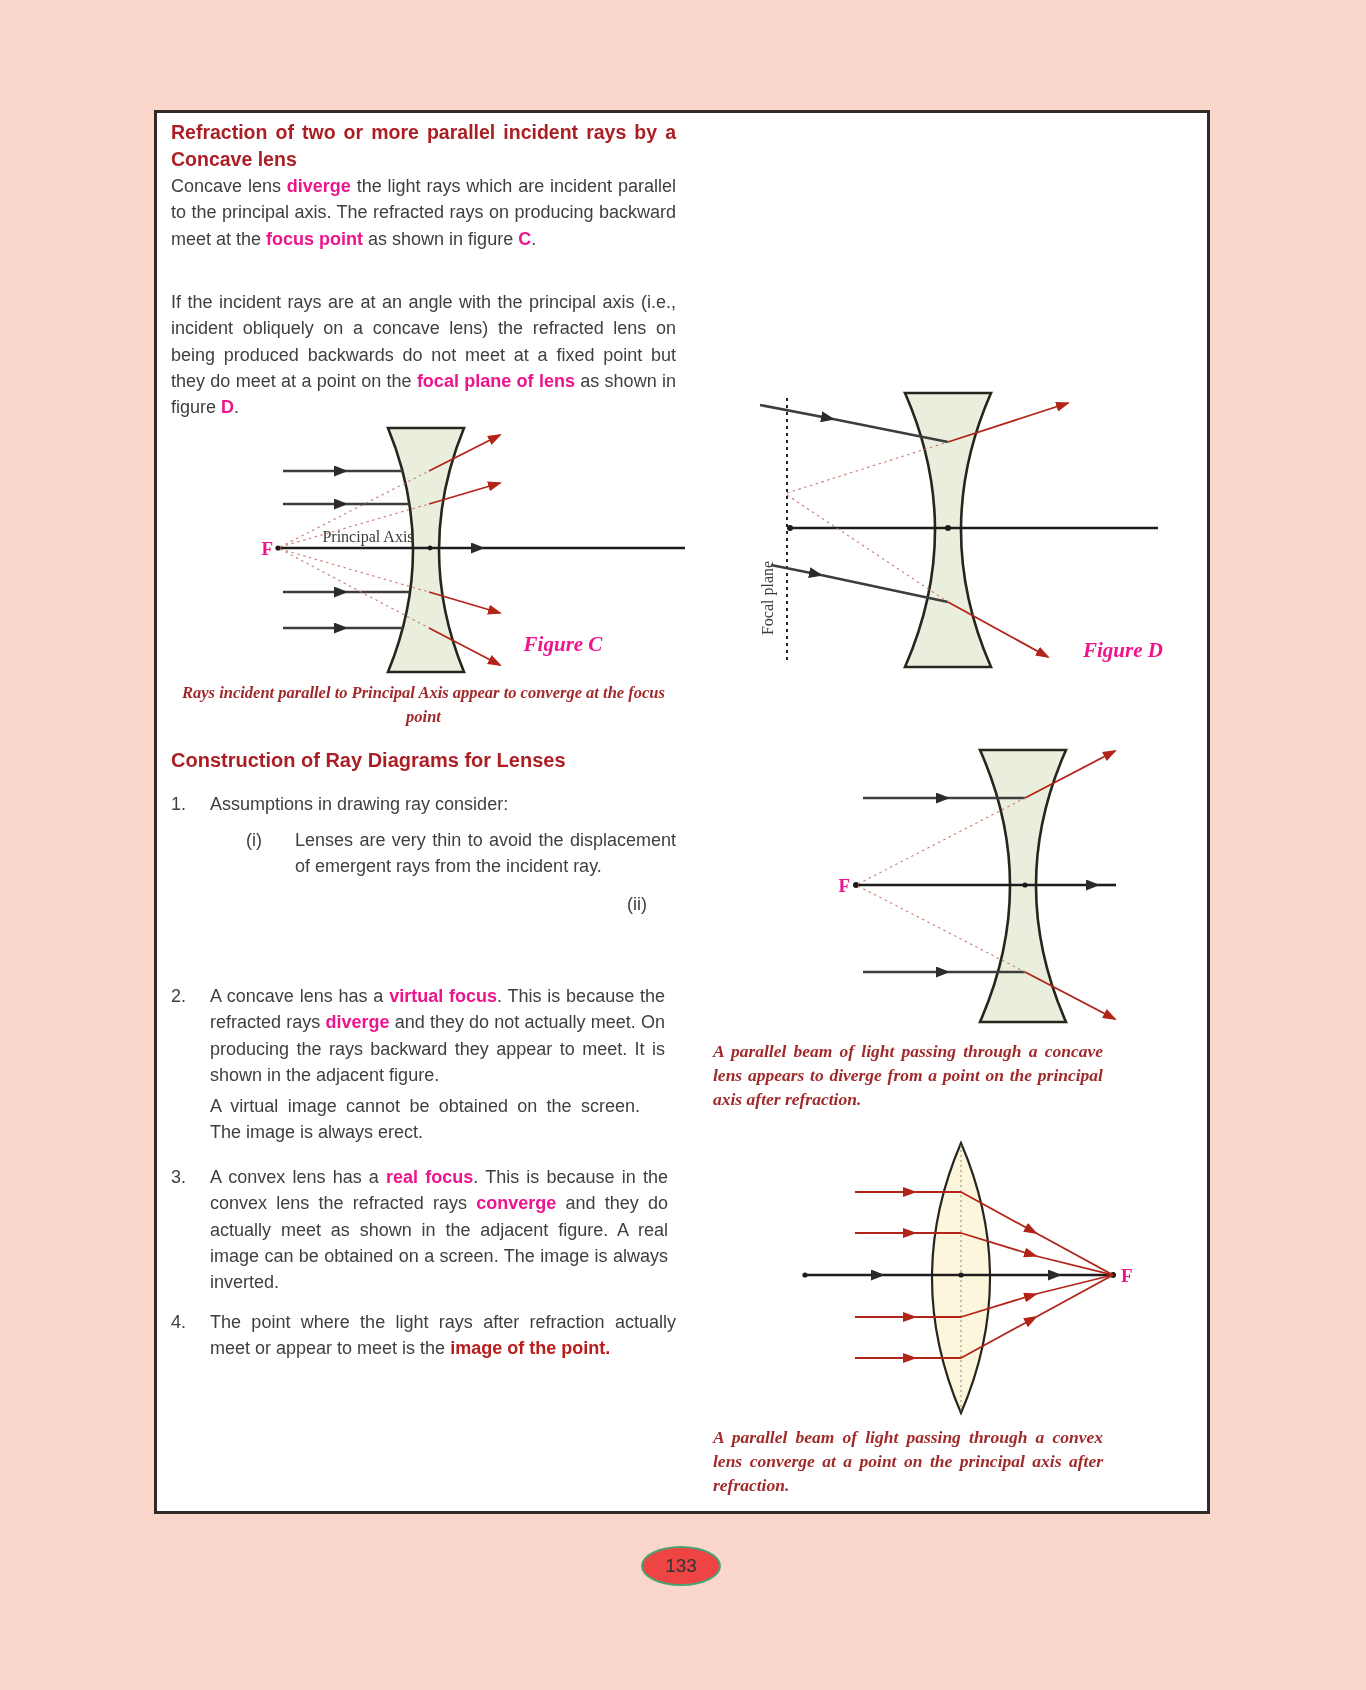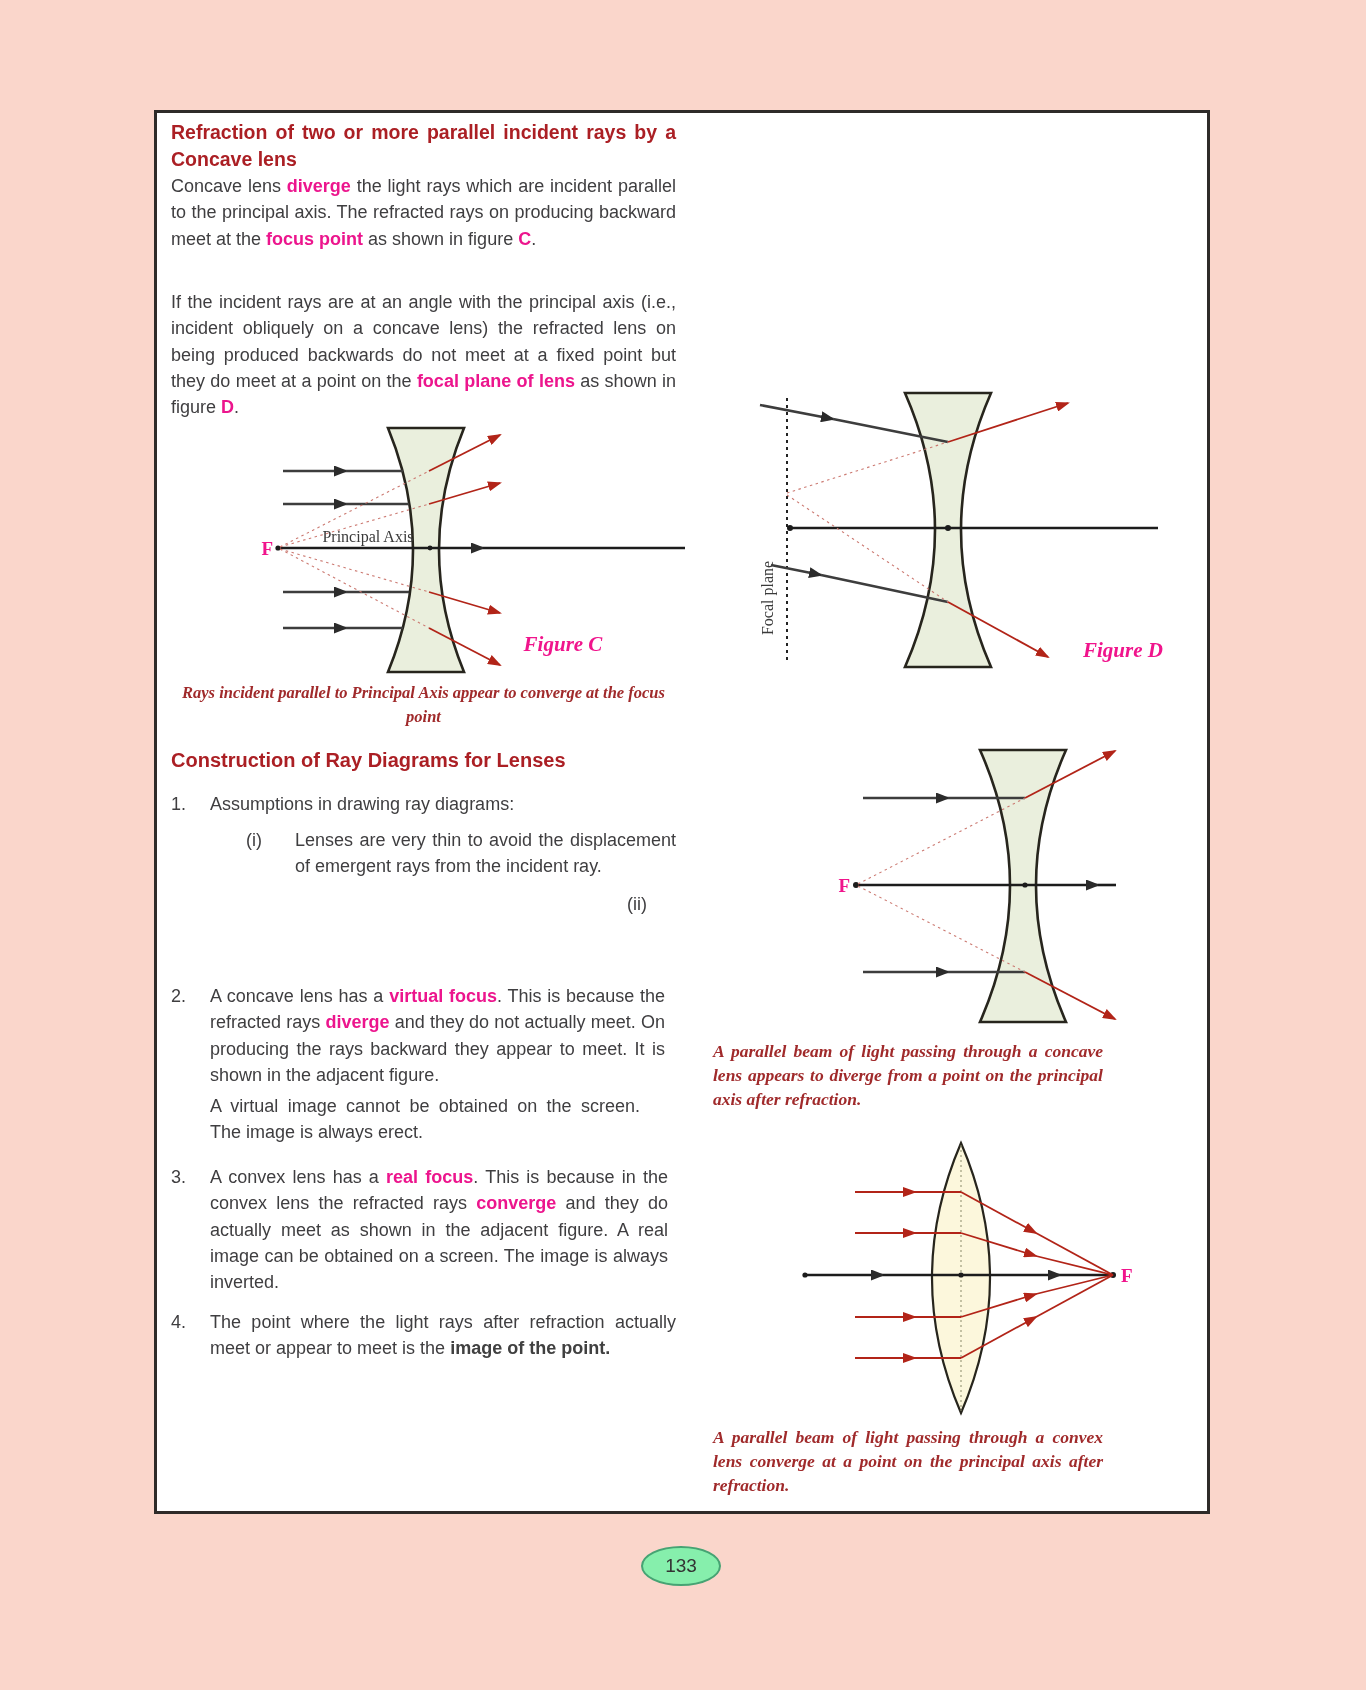--- a/index.html
+++ b/index.html
@@ -11,21 +11,21 @@
   *{margin:0;padding:0;box-sizing:border-box;}
   body{width:1366px;height:1690px;background:var(--page-bg);
        font-family:"Liberation Sans",sans-serif;color:var(--body-ink);}
   .page{position:relative;width:1366px;height:1690px;background:var(--page-bg);overflow:hidden;}
   .content-box{position:absolute;left:154px;top:110px;width:1056px;height:1404px;
        background:#ffffff;border:3px solid #2e2b29;}
   .abs{position:absolute;}
   .heading{color:var(--heading-red);font-weight:bold;font-size:19.5px;line-height:27px;}
   .bodytext{font-size:18px;line-height:26.3px;text-align:justify;}
   .hl{color:var(--magenta);font-weight:bold;}
-  .bk{font-weight:bold;color:#404040;}
+  .bk{font-weight:bold;color:#b91c1c;}
   .li{display:flex;}
   .li .num{flex:none;width:39px;font-size:18px;line-height:26.3px;}
   .li.sub{padding-left:75px;}
   .li.sub .num{width:49px;}
   .li .li-text{flex:1;}
   .caption{font-family:"Liberation Serif","DejaVu Serif",serif;font-weight:bold;font-style:italic;
        color:var(--caption-red);}
   .cap-center{text-align:center;font-size:16.5px;line-height:24px;}
   .cap-just{text-align:justify;font-size:17.5px;line-height:24px;}
   .figlabel{font-family:"Liberation Serif","DejaVu Serif",serif;font-weight:bold;font-style:italic;
@@ -35,21 +35,21 @@
        fill:var(--figlabel-magenta);}
   svg .lens{fill:var(--lens-green);stroke:#27251d;stroke-width:2.6;}
   svg .lens-cv{fill:var(--lens-cream);stroke:#27251d;stroke-width:2.2;}
   svg .axis{stroke:var(--diagram-ink);stroke-width:2.6;fill:none;}
   svg .rayB{stroke:#3d3d3d;stroke-width:2.6;fill:none;}
   svg .rayR{stroke:var(--ray-red);stroke-width:1.8;fill:none;}
   svg .rdot{stroke:var(--ray-dot-red);stroke-width:1.1;fill:none;stroke-dasharray:2.5 3.5;}
   svg .cdot{stroke:#8a8a6a;stroke-width:1;fill:none;stroke-dasharray:2 3;}
   svg .fplane{stroke:#222;stroke-width:2;fill:none;stroke-dasharray:3 4;}
   svg .dot{fill:#1c1c1c;}
-  .page-oval{position:absolute;left:641px;top:1546px;width:80px;height:40px;background:#86efac;
+  .page-oval{position:absolute;left:641px;top:1546px;width:80px;height:40px;background:#ef4444;
        border:2px solid var(--oval-green);border-radius:50%;display:flex;align-items:center;
        justify-content:center;font-size:19px;color:#333;}
 </style>
 </head>
 <body>
 
 <svg width="0" height="0" style="position:absolute">
   <defs>
     <marker id="ab" markerWidth="14" markerHeight="11" refX="12" refY="5.5" orient="auto" markerUnits="userSpaceOnUse">
       <path d="M0,0 L14,5.5 L0,11 z" fill="#2b2b2b"></path>
@@ -110,21 +110,21 @@
       <text class="axis-label" x="135" y="167" text-anchor="middle">Principal Axis</text>
       <text class="figlabel" x="330" y="276" text-anchor="middle">Figure C</text>
     </svg>
 
     <div class="abs caption cap-center" style="left:14px;top:568px;width:505px;">Rays incident parallel to Principal Axis appear to converge at the focus point</div>
 
     <h2 class="abs heading" style="left:14px;top:634px;width:505px;font-size:20px;">Construction of Ray Diagrams for Lenses</h2>
 
     <div class="abs li" style="left:14px;top:678px;width:505px;">
       <span class="num">1.</span>
-      <div class="li-text bodytext" style="text-align:left;">Assumptions in drawing ray diagrams:</div>
+      <div class="li-text bodytext" style="text-align:left;">Assumptions in drawing ray consider:</div>
     </div>
 
     <div class="abs li sub" style="left:14px;top:714px;width:505px;">
       <span class="num">(i)</span>
       <div class="li-text bodytext">Lenses are very thin to avoid the displacement of emergent rays from the incident ray.</div>
     </div>
 
     <div class="abs li sub" style="left:14px;top:778px;width:505px;justify-content:flex-end;">
       <span class="num">(ii)</span>
     </div>

